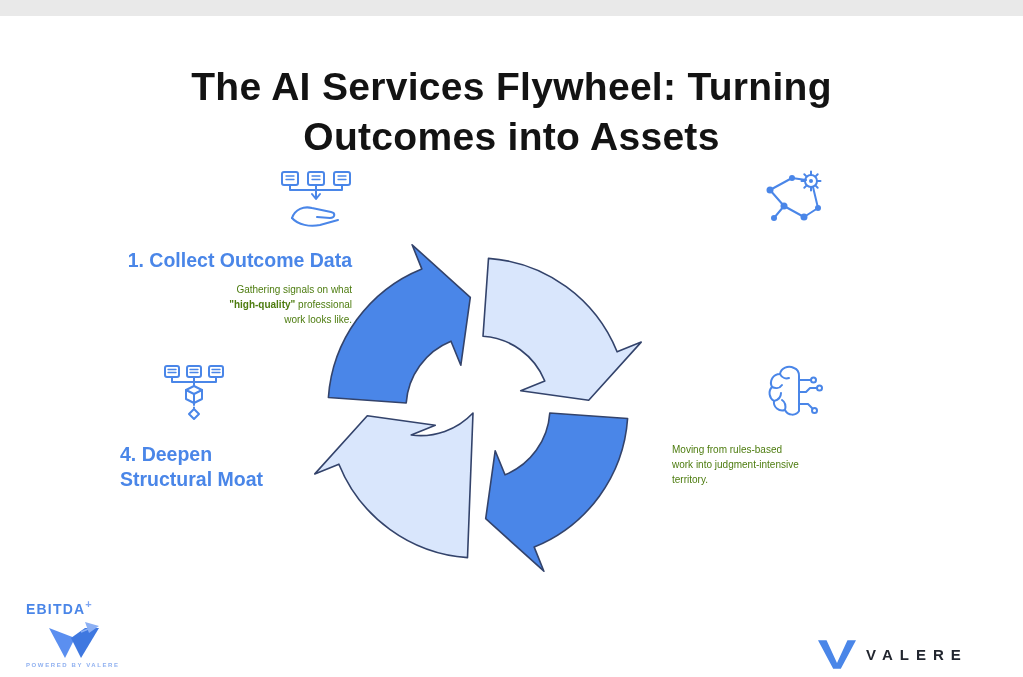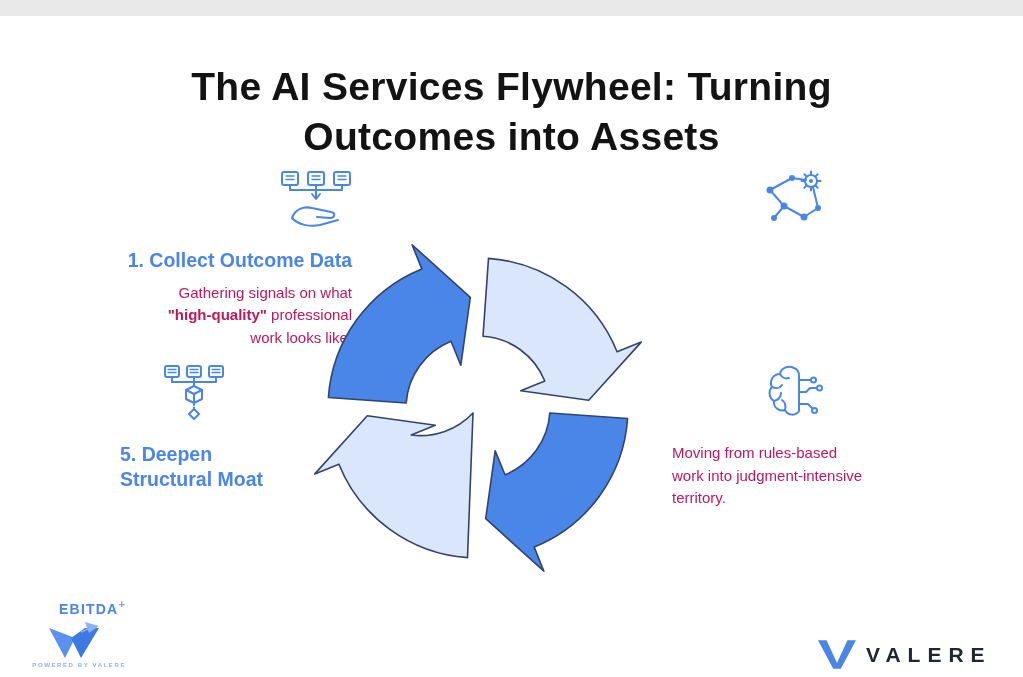--- a/index.html
+++ b/index.html
@@ -14,48 +14,48 @@
     text-align:center; font-size:39px; font-weight:700; color:#131313;
     line-height:1.27; letter-spacing:0.3px; white-space:pre-line;
   }
   .step { position:absolute; }
   .step .icon-wrap { height:64px; margin-bottom:14px; }
   .step h3 {
     margin:0; font-size:19.5px; font-weight:700; color:#4a86e8;
     line-height:1.28; white-space:pre-line;
   }
   .step p {
-    margin:9px 0 0; font-size:15px; line-height:1.5; color:#be185d;
+    margin:9px 0 0; font-size:10px; line-height:1.5; color:#4d7c0f;
     white-space:pre-line;
   }
   .step p b { font-weight:700; }
   #step-1 { left:120px; top:154px; width:232px;text-align:right; }
   #step-1 .icon-wrap { margin-left:30px; }
   #step-2 { left:672px; top:154px; width:262px; }
   #step-2 .icon-wrap { margin-left:92px; }
   #step-4 { left:120px; top:348px; width:232px; }
   #step-4 .icon-wrap { margin-left:42px; }
   #step-3 { left:672px; top:348px; width:252px; }
   #step-3 .icon-wrap { margin-left:92px; }
 
   .flywheel { position:absolute; left:298px; top:212px; width:360px; height:360px; }
 
-  .ebitda { position:absolute; left:26px; top:582px; width:100px; text-align:right; }
+  .ebitda { position:absolute; left:26px; top:582px; width:100px; text-align:left; }
   .ebitda-text {
     color:#4a86e8; font-weight:700; font-size:14px; letter-spacing:1.2px;
   }
   .ebitda-plus { font-size:11px; vertical-align:super; color:#7fa6f2; font-weight:700; }
   .ebitda-mark { display:block; margin:3px auto 2px; }
   .powered-by {
     font-size:6px; color:#8fb0f0; letter-spacing:1.6px; font-weight:700;
   }
 
   .valere { position:absolute; left:818px; top:624px; display:flex; align-items:center; }
   .valere-text {
-    margin-left:10px; font-size:21px; font-weight:700; color:#22262f;
+    margin-left:10px; font-size:15px; font-weight:700; color:#22262f;
     letter-spacing:7px;
   }
 
   .lineart { stroke:#4a86e8; stroke-width:2; fill:none; stroke-linecap:round; stroke-linejoin:round; }
   .lineart-thin { stroke:#4a86e8; stroke-width:1.3; fill:none; stroke-linecap:round; }
   .node { fill:#4a86e8; stroke:none; }
 </style>
 </head>
 <body>
 
@@ -136,21 +136,21 @@
           <polygon points="32,22 40,26 40,35 32,39 24,35 24,26"></polygon>
           <path d="M24 26 L32 30 L40 26 M32 30 V39"></path>
           <path d="M32 39 V44" stroke-dasharray="2 2.5"></path>
           <polygon points="32,45 37,50 32,55 27,50"></polygon>
         </g>
         <g class="lineart-thin">
           <path d="M6 5.5 h8 M6 8.5 h8 M28 5.5 h8 M28 8.5 h8 M50 5.5 h8 M50 8.5 h8"></path>
         </g>
       </svg>
     </div>
-    <h3>5. Deepen
+    <h3>4. Deepen
 Structural Moat</h3>
   </div>
 
   <div class="flywheel">
     <svg width="360" height="360" viewBox="0 0 360 360">
       <g stroke="#33436b" stroke-width="1.6" stroke-linejoin="round">
         <path fill="#4a86e8" d="M30.4 169.5 A150 150 0 0 1 123.8 40.9 L114.1 16.8 L172.3 69.3 L162.8 137.3 L153.0 113.2 A72 72 0 0 0 108.2 175.0 Z"></path>
         <path fill="#d9e6fc" d="M190.5 30.4 A150 150 0 0 1 319.1 123.8 L343.2 114.1 L290.7 172.3 L222.7 162.8 L246.8 153.0 A72 72 0 0 0 185.0 108.2 Z"></path>
         <path fill="#4a86e8" d="M329.6 190.5 A150 150 0 0 1 236.2 319.1 L245.9 343.2 L187.7 290.7 L197.2 222.7 L207.0 246.8 A72 72 0 0 0 251.8 185.0 Z"></path>
         <path fill="#d9e6fc" d="M169.5 329.6 A150 150 0 0 1 40.9 236.2 L16.8 245.9 L69.3 187.7 L137.3 197.2 L113.2 207.0 A72 72 0 0 0 175.0 185.0 Z"></path>

